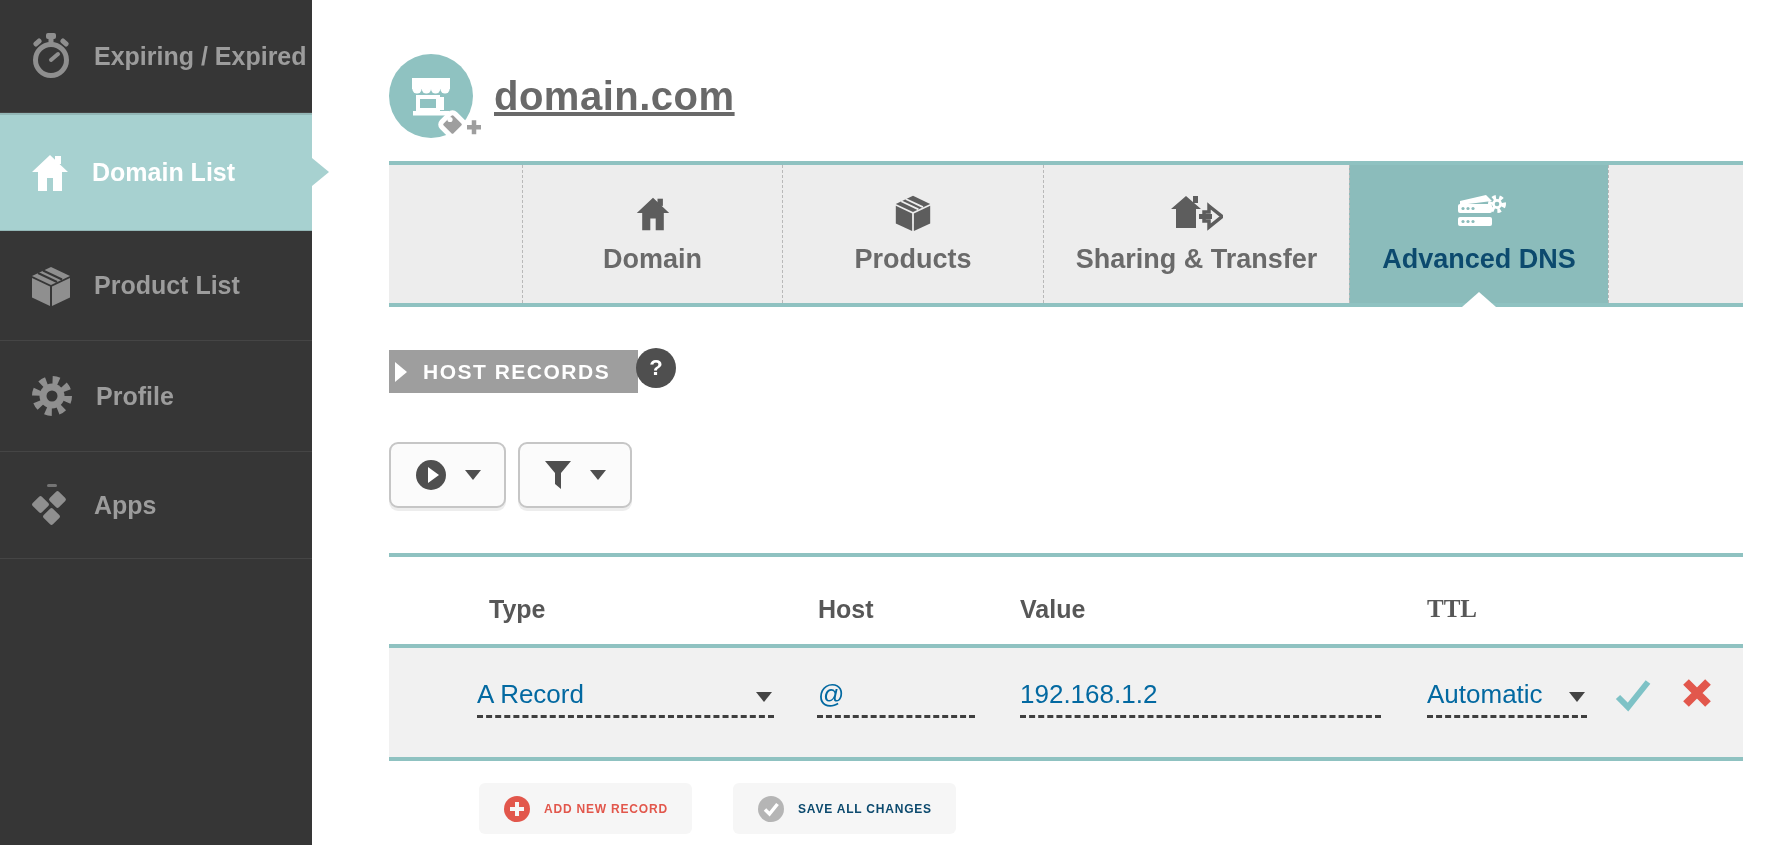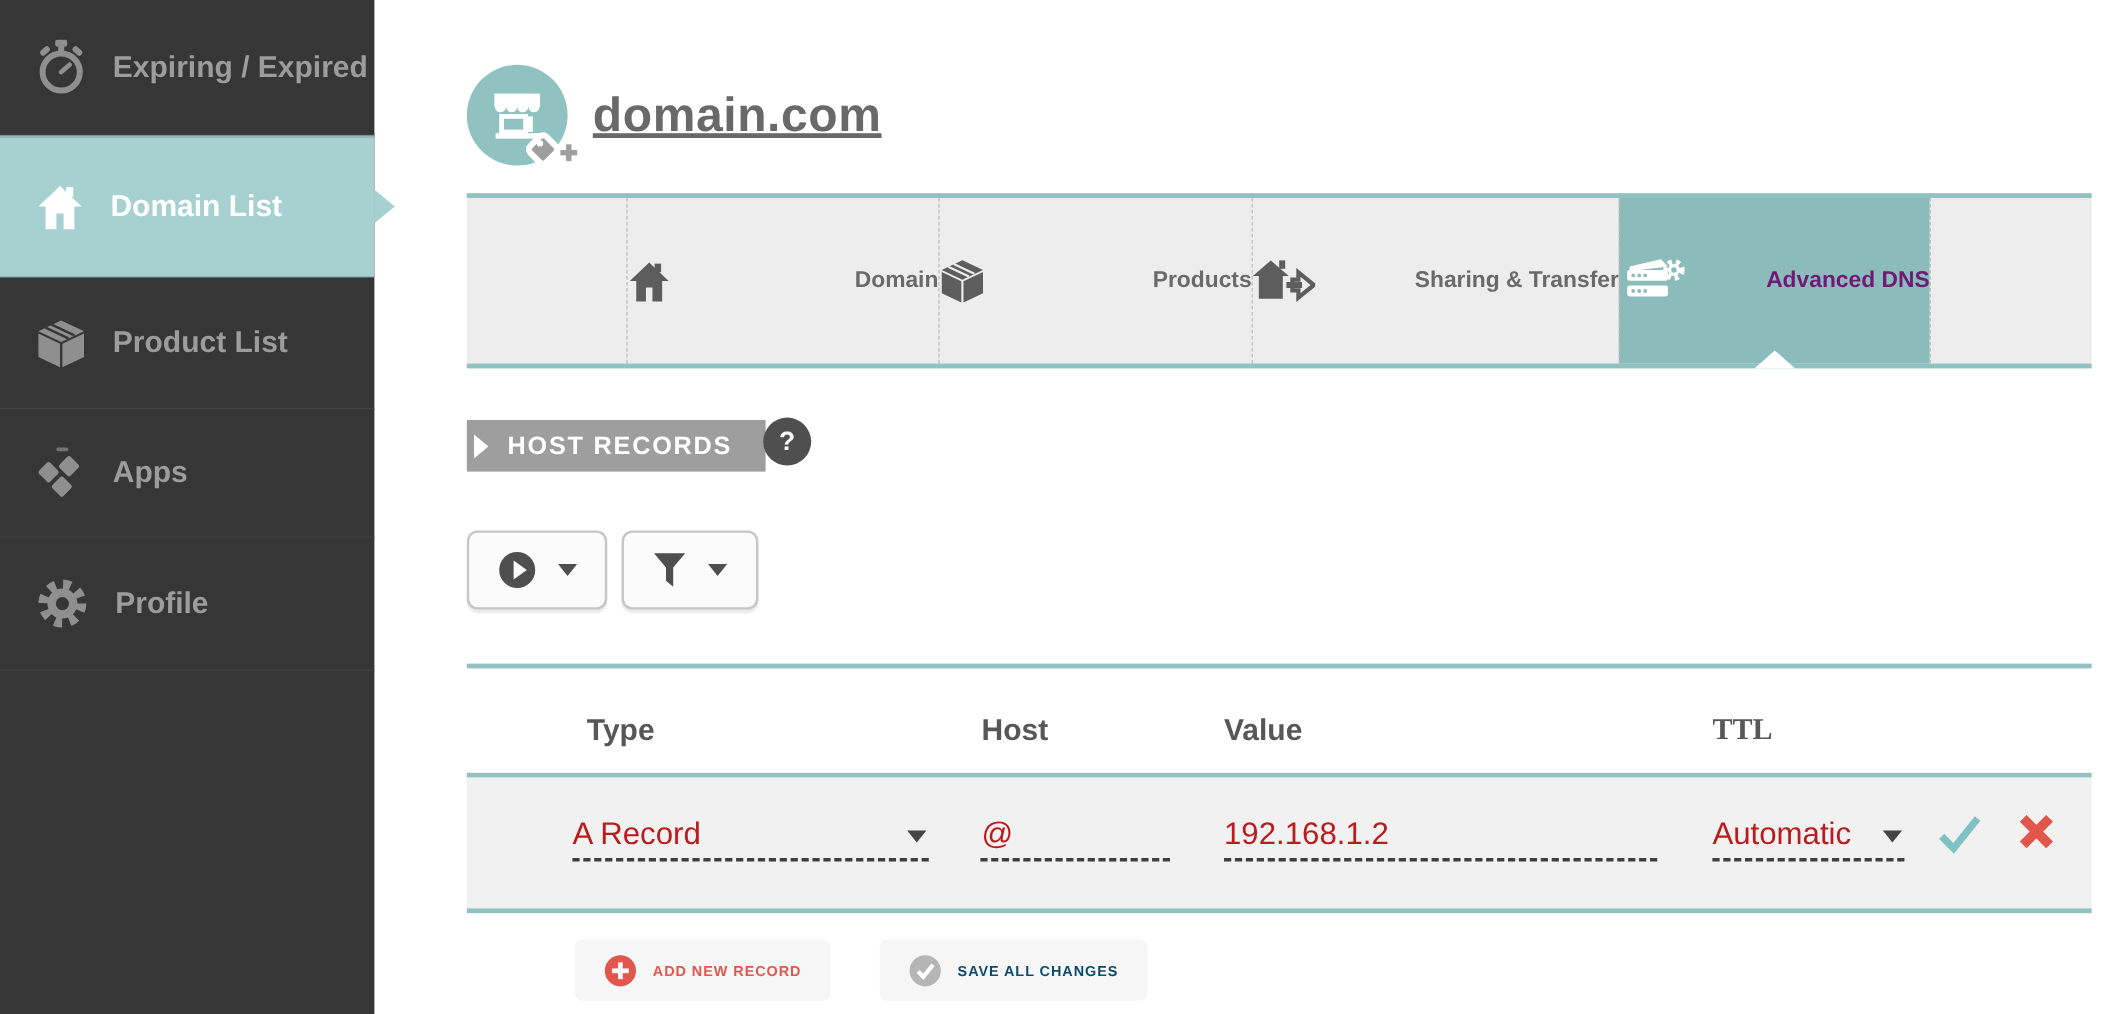--- a/index.html
+++ b/index.html
@@ -19,26 +19,26 @@
   
   .avatar { position:absolute; left:389px; top:54px; width:84px; height:84px; border-radius:50%;
     background:#8fc2c1; display:flex; align-items:center; justify-content:center; }
   .page-title { position:absolute; left:494px; top:60px; height:72px; line-height:72px;
     font-size:40px; font-weight:bold; color:#696969; letter-spacing:0.5px;text-decoration:underline; }
   .tag-icon { position:absolute; left:434px; top:106px; }
 
   
   .tabstrip { position:absolute; left:389px; top:161px; width:1354px; height:146px;
     background:#ededed; border-top:4px solid #8fc2c1; border-bottom:4px solid #8fc2c1; display:flex; }
-  .tab { display:flex; align-items:center; justify-content:space-between; gap:12px;
-    border-left:1px dashed #b9b9b9; color:#6a6a6a; font-size:19px; font-weight:bold; cursor:pointer; }
+  .tab { display:flex; flex-direction:column; align-items:center; justify-content:center; gap:12px;
+    border-left:1px dashed #b9b9b9; color:#6a6a6a; font-size:27px; font-weight:bold; cursor:pointer; }
   .tab:first-child { border-left:none; }
   .tab .tab-icon { height:38px; display:flex; align-items:flex-end; color:#5d5d5d; }
   .tab.spacer { cursor:default; }
-  .tab.active { background:#8bbcbb; color:#701a75; position:relative; }
+  .tab.active { background:#8bbcbb; color:#0c4a6e; position:relative; }
   .tab.active .tab-icon { color:#fff; }
   .tab.active::after { content:""; position:absolute; bottom:-4px; left:50%; margin-left:-17px;
     width:0; height:0; border-left:17px solid transparent; border-right:17px solid transparent;
     border-bottom:15px solid #fff; }
   .w-blank1 { width:133px; } .w-domain { width:260px; } .w-products { width:261px; }
   .w-sharing { width:306px; } .w-adns { width:259px; } .w-blank2 { flex:1; }
 
   
   .badge { position:absolute; left:389px; top:350px; height:43px; background:#9e9e9e;
     color:#fff; font-size:21px; font-weight:bold; letter-spacing:1.5px; line-height:43px;
@@ -61,21 +61,21 @@
 
   
   .tline { position:absolute; left:389px; width:1354px; height:4px; background:#8fc2c1; }
   .tline.l1 { top:553px; } .tline.l2 { top:644px; } .tline.l3 { top:757px; }
   .col-head { position:absolute; top:595px; font-size:25px; font-weight:bold; color:#575757; }
   .ch-type { left:477px;margin-left:12px; } .ch-host { left:818px; } .ch-value { left:1020px; } .ch-ttl { left:1427px;font-family:Liberation Serif, serif; }
 
   .record-row { position:absolute; left:389px; top:648px; width:1354px; height:109px; background:#f1f1f1; }
 
   .field { position:absolute; top:676px; height:42px; border-bottom:3px dashed #3f3f3f;
-    font-size:26px; color:#b91c1c; line-height:36px; cursor:pointer; }
+    font-size:26px; color:#0369a1; line-height:36px; cursor:pointer; }
   .f-type { left:477px; width:297px; }
   .f-host { left:817px; width:158px; padding-left:1px; }
   .f-value { left:1020px; width:361px; }
   .f-ttl { left:1427px; width:160px; }
   .field .caret-down { position:absolute; right:2px; bottom:13px; border-top-color:#444; }
 
   .row-action { position:absolute; top:678px; cursor:pointer; }
   .ra-check { left:1614px; } .ra-x { left:1682px; }
 
   
@@ -113,37 +113,37 @@
     <svg width="42" height="42" viewBox="0 0 42 42">
       <polygon points="21,2 40,11 21,20 2,11" fill="currentColor"></polygon>
       <line x1="8" y1="8" x2="27" y2="17" stroke="#363636" stroke-width="2"></line>
       <line x1="13" y1="5.5" x2="32" y2="14.5" stroke="#363636" stroke-width="2"></line>
       <polygon points="2,13 20,21.5 20,41 2,32.5" fill="currentColor"></polygon>
       <polygon points="40,13 22,21.5 22,41 40,32.5" fill="currentColor"></polygon>
     </svg>
     <span>Product List</span>
   </div>
 
+  <div class="side-item" style="height:111px">
+    <svg width="44" height="44" viewBox="0 0 44 44">
+      <circle cx="22" cy="22" r="15" fill="none" stroke="currentColor" stroke-width="10" stroke-dasharray="5.9 5.9"></circle>
+      <circle cx="22" cy="22" r="12.5" fill="currentColor"></circle>
+      <circle cx="22" cy="22" r="5.5" fill="#363636"></circle>
+    </svg>
+    <span>Profile</span>
+  </div>
+
   <div class="side-item" style="height:107px">
     <svg width="42" height="44" viewBox="0 0 42 44">
       <rect x="17" y="1" width="10" height="3" rx="1.5" fill="currentColor" opacity="0.7"></rect>
       <rect x="4" y="15" width="13" height="13" rx="2" fill="currentColor" transform="rotate(45 10.5 21.5)"></rect>
       <rect x="21" y="10" width="13" height="13" rx="2" fill="currentColor" transform="rotate(45 27.5 16.5)"></rect>
       <rect x="15" y="27" width="13" height="13" rx="2" fill="currentColor" transform="rotate(45 21.5 33.5)"></rect>
     </svg>
     <span>Apps</span>
-  </div>
-
-  <div class="side-item" style="height:111px">
-    <svg width="44" height="44" viewBox="0 0 44 44">
-      <circle cx="22" cy="22" r="15" fill="none" stroke="currentColor" stroke-width="10" stroke-dasharray="5.9 5.9"></circle>
-      <circle cx="22" cy="22" r="12.5" fill="currentColor"></circle>
-      <circle cx="22" cy="22" r="5.5" fill="#363636"></circle>
-    </svg>
-    <span>Profile</span>
   </div>
 </nav>
 <div class="active-arrow"></div>
 
 <div class="avatar">
   <svg width="50" height="46" viewBox="0 0 50 46">
     <rect x="6" y="5" width="38" height="11" fill="#fff"></rect>
     <circle cx="11" cy="16" r="4.6" fill="#fff"></circle>
       <circle cx="20.4" cy="16" r="4.6" fill="#fff"></circle>
     <circle cx="29.6" cy="16" r="4.6" fill="#fff"></circle>

